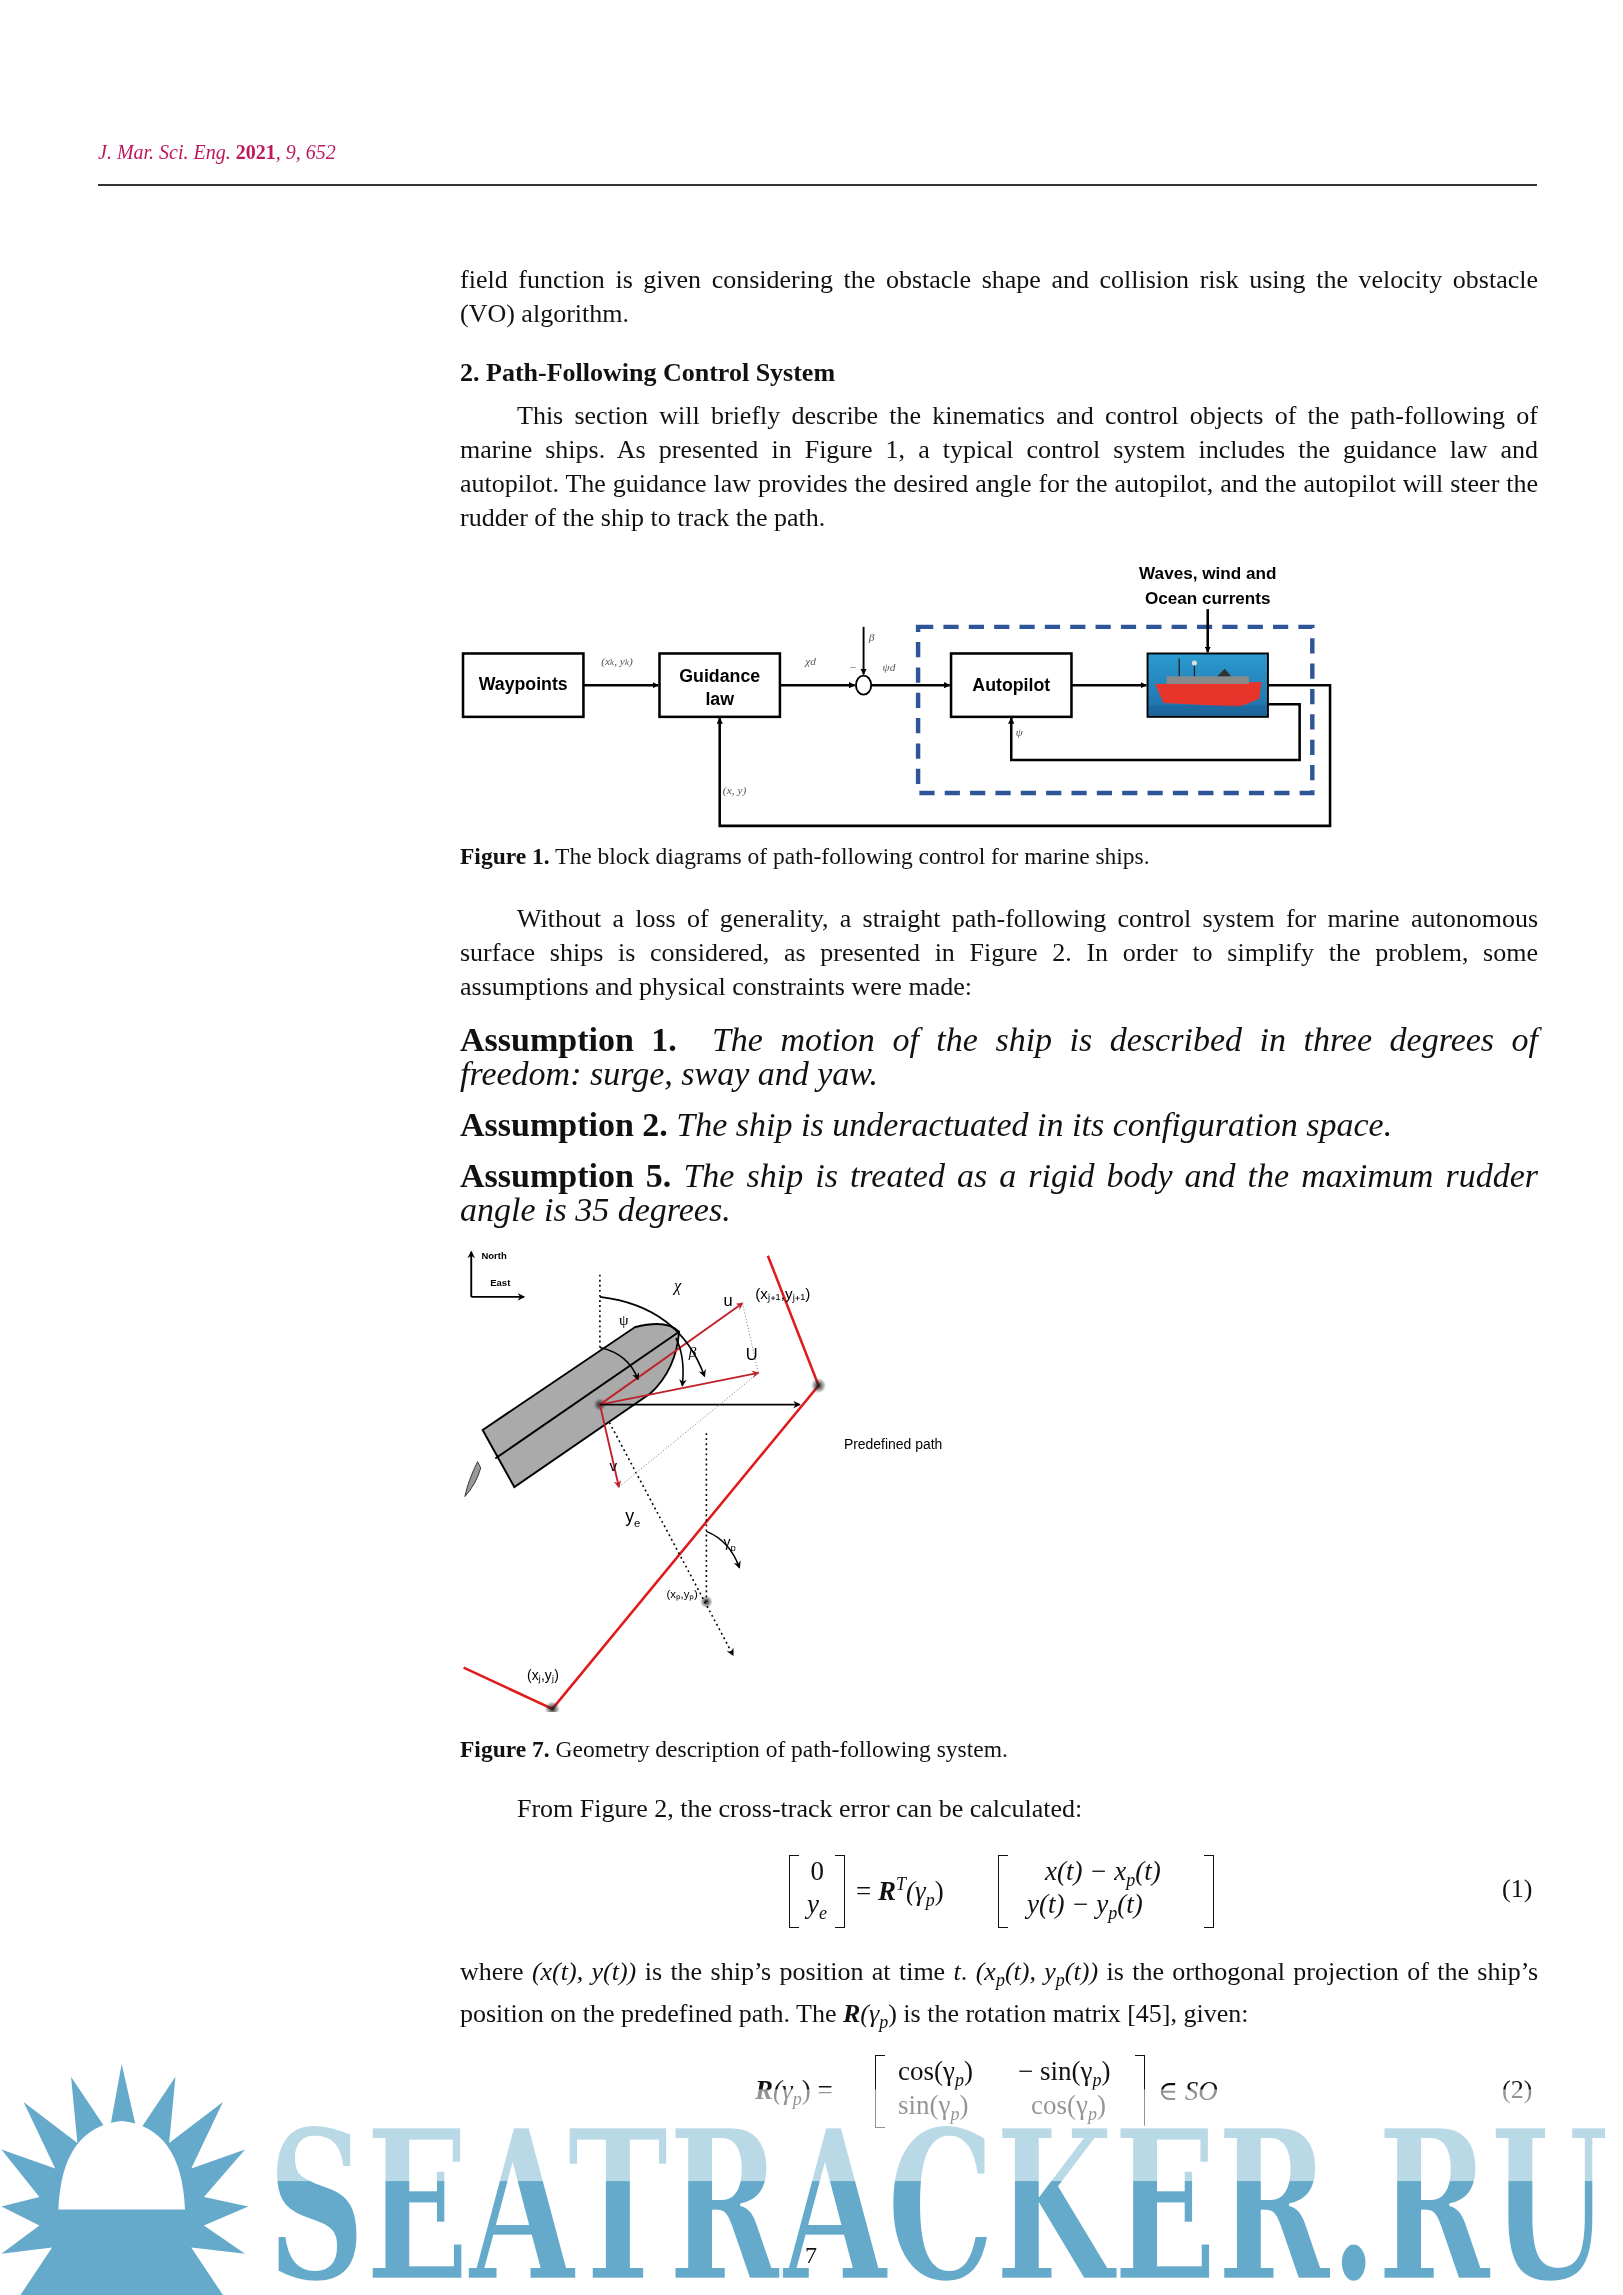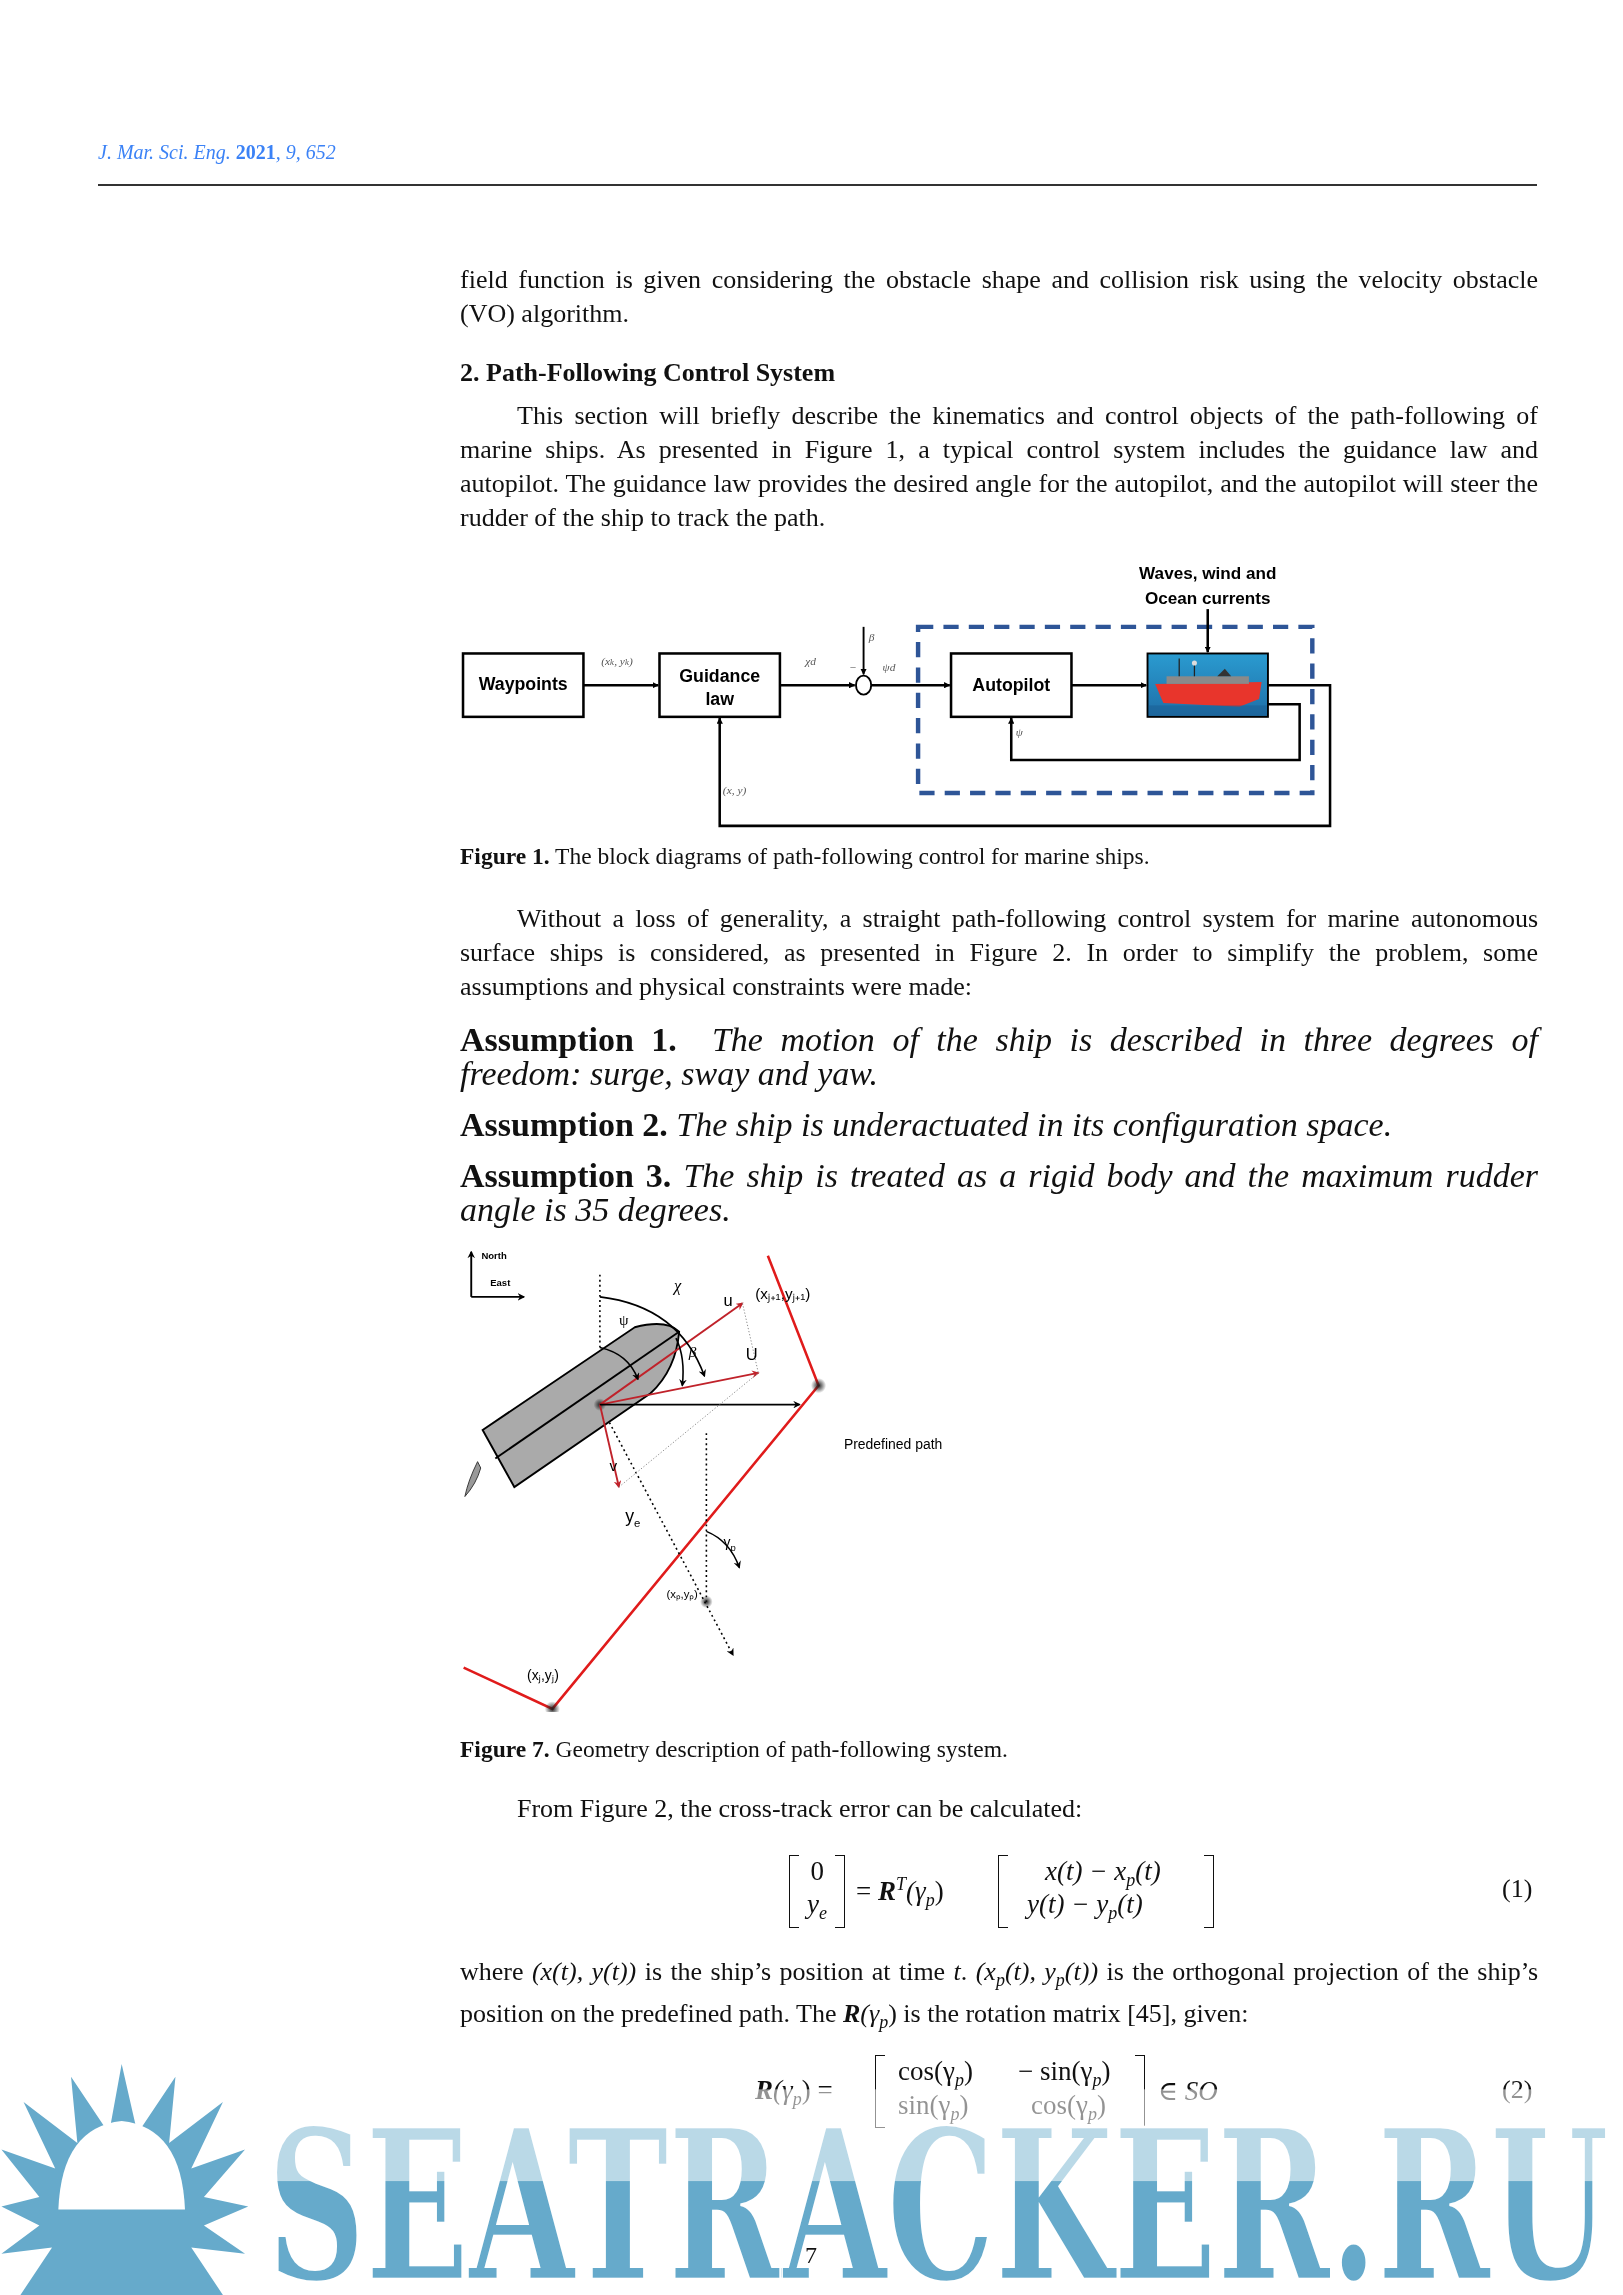--- a/index.html
+++ b/index.html
@@ -1,19 +1,19 @@
 <!DOCTYPE html>
 <html style="font-size:10px"><head>
 <meta charset="utf-8">
 <style>
   html, body { margin:0; padding:0; background:#ffffff; }
   body { width:1623px; height:2295px; position:relative; overflow:hidden;
          font-family:"Liberation Serif","DejaVu Serif",serif; color:#111; }
   .abs { position:absolute; }
-  .running-head { left:98px; top:141px; font-size:20px; font-style:italic; color:#3b82f6; }
+  .running-head { left:98px; top:141px; font-size:20px; font-style:italic; color:#be185d; }
   .running-head b { font-style:normal; font-weight:bold; }
   .running-head .vol { font-style:italic; }
   .rule { left:98px; top:184px; width:1439px; height:1.9px; background:#333; }
   .body-text { left:460px; width:1078px; font-size:26px; line-height:34px; text-align:justify; }
   .indent { text-indent:57px; }
   .heading { left:460px; font-size:26px; font-weight:bold; }
   .caption { left:460px; font-size:23.5px; }
   .caption b { font-weight:bold;text-align:right; }
   .assump { left:460px; width:1078px; font-size:34px; line-height:34px; text-align:justify; }
   .assump b { font-weight:bold; }
@@ -110,21 +110,21 @@
 
 <div class="abs assump" style="top:1023px;">
   <b>Assumption 1.</b>&nbsp;
   <i>The motion of the ship is described in three degrees of freedom: surge, sway and yaw.</i>
 </div>
 <div class="abs assump" style="top:1108px;">
   <b>Assumption 2.</b>
   <i>The ship is underactuated in its configuration space.</i>
 </div>
 <div class="abs assump" style="top:1159px;">
-  <b>Assumption 3.</b>
+  <b>Assumption 5.</b>
   <i>The ship is treated as a rigid body and the maximum rudder angle is 35 degrees.</i>
 </div>
 
 <svg class="abs fig2" viewBox="0 0 900 740">
   <defs>
     <marker id="ab" markerWidth="12" markerHeight="12" refX="10" refY="6" orient="auto" markerUnits="userSpaceOnUse">
       <path d="M0,0 L12,6 L0,12 L4,6 Z" fill="#000"></path>
     </marker>
     <marker id="ar" markerWidth="12" markerHeight="12" refX="10" refY="6" orient="auto" markerUnits="userSpaceOnUse">
       <path d="M0,0 L12,6 L0,12 L4,6 Z" fill="#c0222a"></path>

